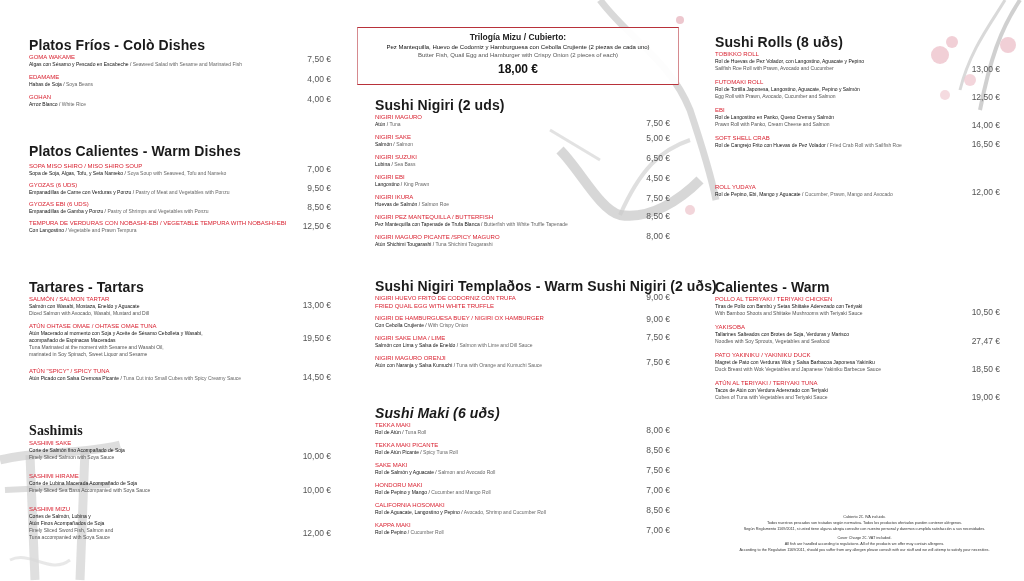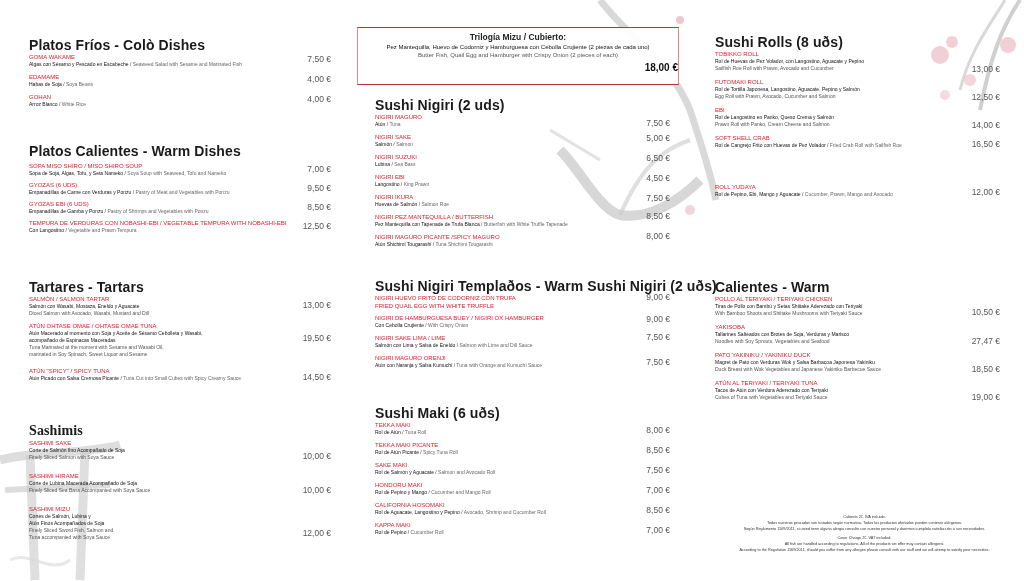--- a/index.html
+++ b/index.html
@@ -11,21 +11,21 @@
   .d1{font-size:5px;color:#111;line-height:7px;white-space:nowrap;}
   .d2{font-size:5px;color:#555;line-height:7px;white-space:nowrap;}
   .price{position:absolute;right:0;font-size:8.5px;color:#555;white-space:nowrap;}
   .sep{color:#333;}
   .en{color:#666;}
   .deco{position:absolute;pointer-events:none;}
   .promo{position:absolute;left:357px;top:27px;width:320px;height:56px;border-top:1.5px solid #b8323a;border-bottom:1.5px solid #b8323a;border-left:1px solid #d68a8f;border-right:1px solid #d68a8f;text-align:center;background:rgba(255,255,255,0.95);}
   .promo .pt{font-size:8.5px;font-weight:bold;color:#222;margin-top:4px;}
   .promo .p1{font-size:6px;color:#111;margin-top:2px;}
   .promo .p2{font-size:6px;color:#555;margin-top:2px;}
-  .promo .pp{font-size:10px;font-weight:bold;color:#111;margin-top:4px;text-align:right;}
+  .promo .pp{font-size:12px;font-weight:bold;color:#111;margin-top:4px;}
   .footer{position:absolute;left:705px;top:514px;width:319px;text-align:center;font-size:3.8px;color:#333;line-height:6px;}
   .footer .g{margin-top:3px;}
 </style>
 </head>
 <body>
 
 <svg class="deco" style="left:540px;top:0;" width="180" height="240" viewBox="0 0 180 240">
   <path d="M60 0 C90 40 130 60 150 110 C160 140 170 170 176 200" stroke="#c9c9c9" stroke-width="7" fill="none" opacity="0.7"></path>
   <path d="M20 150 C40 170 60 210 80 215 C110 220 140 200 160 180" stroke="#bdbdbd" stroke-width="10" fill="none" opacity="0.6"></path>
   <path d="M80 215 C100 170 120 150 150 140" stroke="#c9c9c9" stroke-width="4" fill="none" opacity="0.6"></path>
@@ -195,21 +195,21 @@
     <div class="name">NIGIRI SAKE LIMA / LIME</div>
     <div class="d1"><span>Salmón con Lima y Salsa de Eneldo</span> <span class="sep">/</span> <span class="en">Salmon with Lime and Dill Sauce</span></div>
     <div class="price" style="top:-2px;">7,50 €</div>
   </div>
   <div class="item" style="top:354px;">
     <div class="name">NIGIRI MAGURO ORENJI</div>
     <div class="d1"><span>Atún con Naranja y Salsa Kumuchi</span> <span class="sep">/</span> <span class="en">Tuna with Orange and Kumuchi Sauce</span></div>
     <div class="price" style="top:3px;">7,50 €</div>
   </div>
 
-  <div class="sec-title" style="top:405px;">Sushi Maki (6 uðs)</div>
+  <div class="sec-title" style="top:405px;font-style:italic;">Sushi Maki (6 uðs)</div>
   <div class="item" style="top:421px;">
     <div class="name">TEKKA MAKI</div>
     <div class="d1"><span>Rol de Atún</span> <span class="sep">/</span> <span class="en">Tuna Roll</span></div>
     <div class="price" style="top:4px;">8,00 €</div>
   </div>
   <div class="item" style="top:441px;">
     <div class="name">TEKKA MAKI PICANTE</div>
     <div class="d1"><span>Rol de Atún Picante</span> <span class="sep">/</span> <span class="en">Spicy Tuna Roll</span></div>
     <div class="price" style="top:4px;">8,50 €</div>
   </div>

